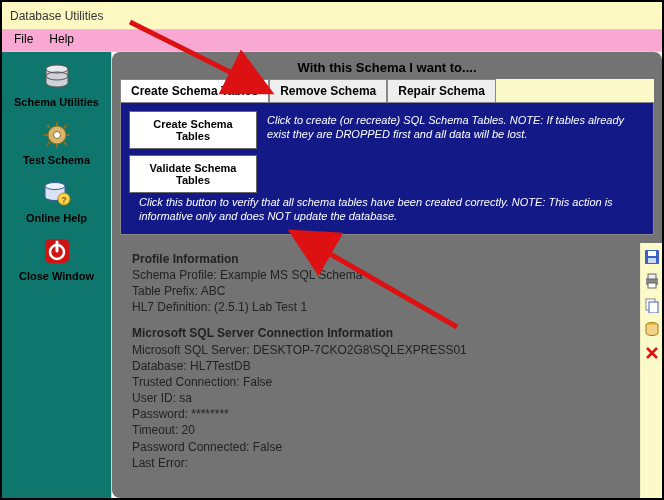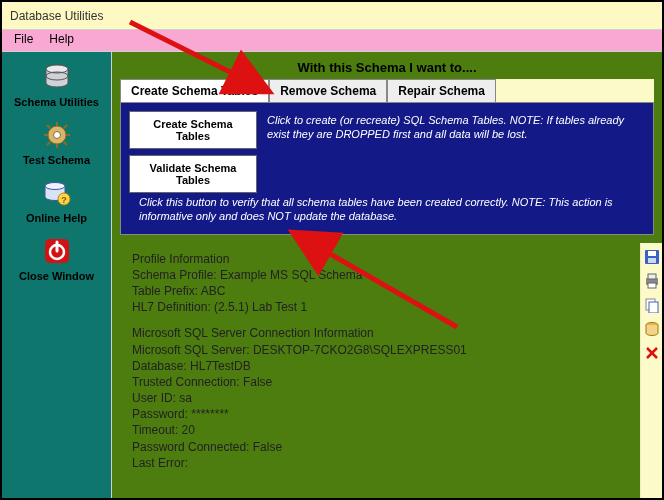--- a/index.html
+++ b/index.html
@@ -56,24 +56,25 @@
   }
   .side-btn .icon-wrap {
     height: 34px;
     display: flex;
     align-items: center;
     justify-content: center;
     margin-bottom: 2px;
   }
   .content {
     flex: 1;
-    background: #4d7c0f;
+    background: #737373;
     position: relative;
     display: flex;
     flex-direction: column;
+    border-radius: 8px;
   }
   .header-line {
     text-align: center;
     font-weight: bold;
     font-size: 13px;
     padding: 8px 0 4px 0;
   }
   .tab-row {
     display: flex;
     background: #fdfac9;
@@ -138,21 +139,21 @@
     overflow: hidden;
   }
   .info-text {
     flex: 1;
     padding: 8px 4px 8px 20px;
     font-size: 12px;
     color: #222;
     line-height: 1.35;
     overflow: auto;
   }
-  .info-text b { display: block; font-weight: normal; }
+  .info-text b { display: block; font-weight: bold; }
   .info-text .sect { margin-bottom: 10px; }
   .right-icons {
     width: 22px;
     background: #fdfac9;
     display: flex;
     flex-direction: column;
     align-items: center;
     padding-top: 6px;
     gap: 8px;
     border-left: 1px solid rgba(0,0,0,0.05);

